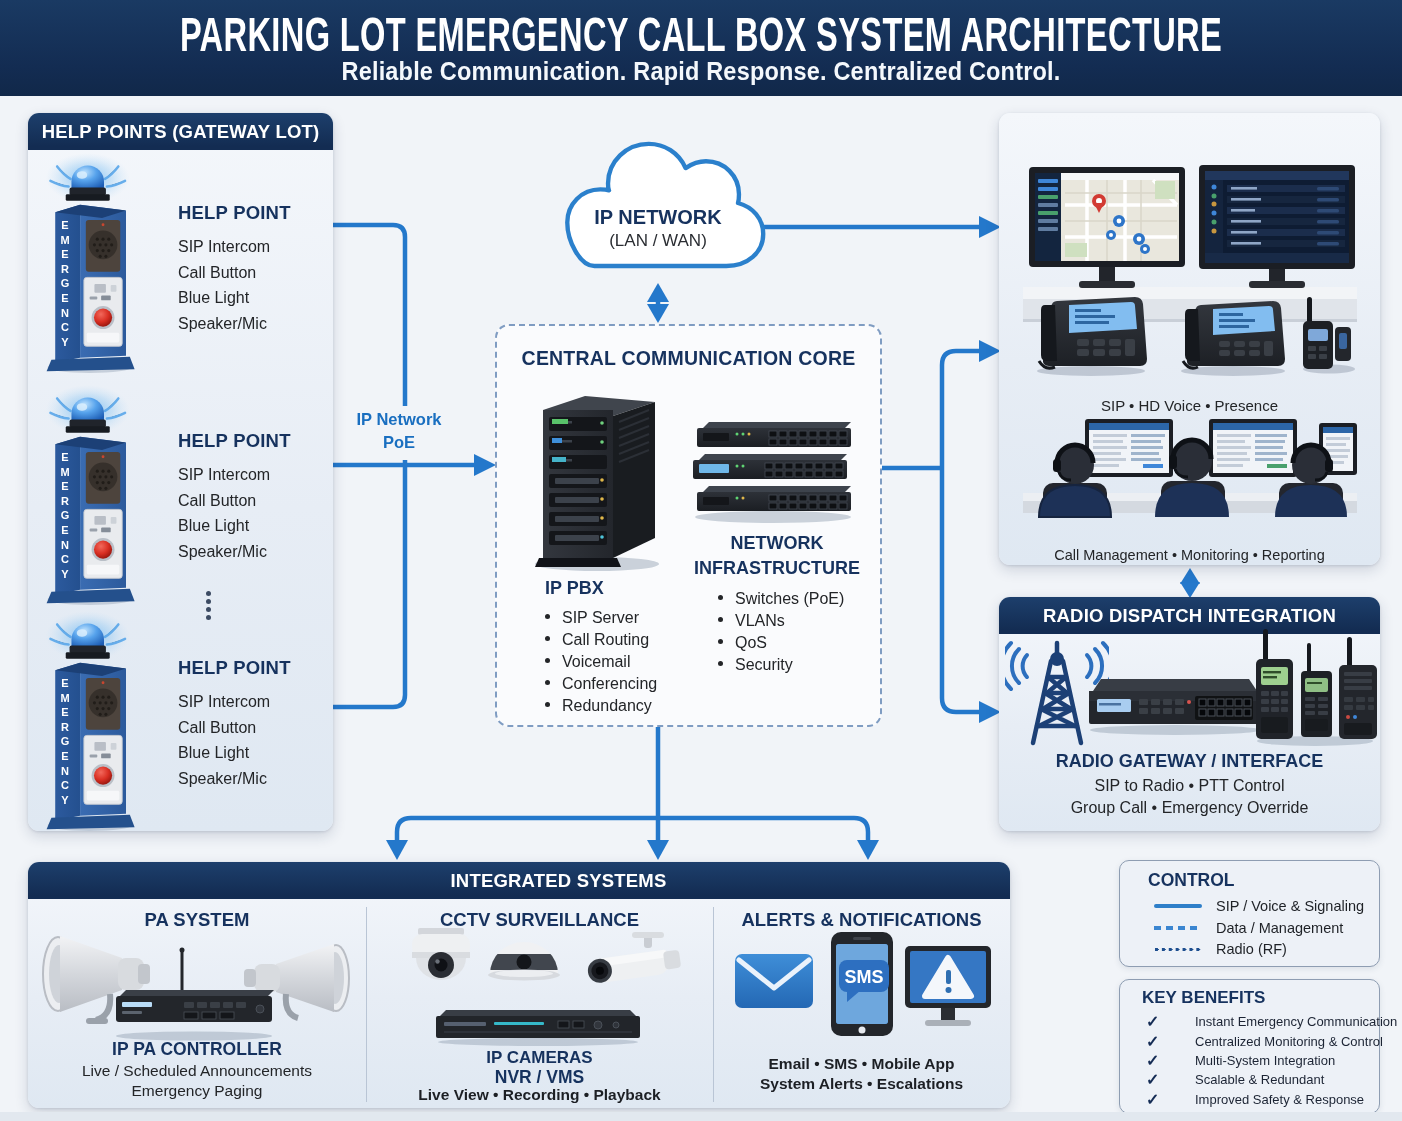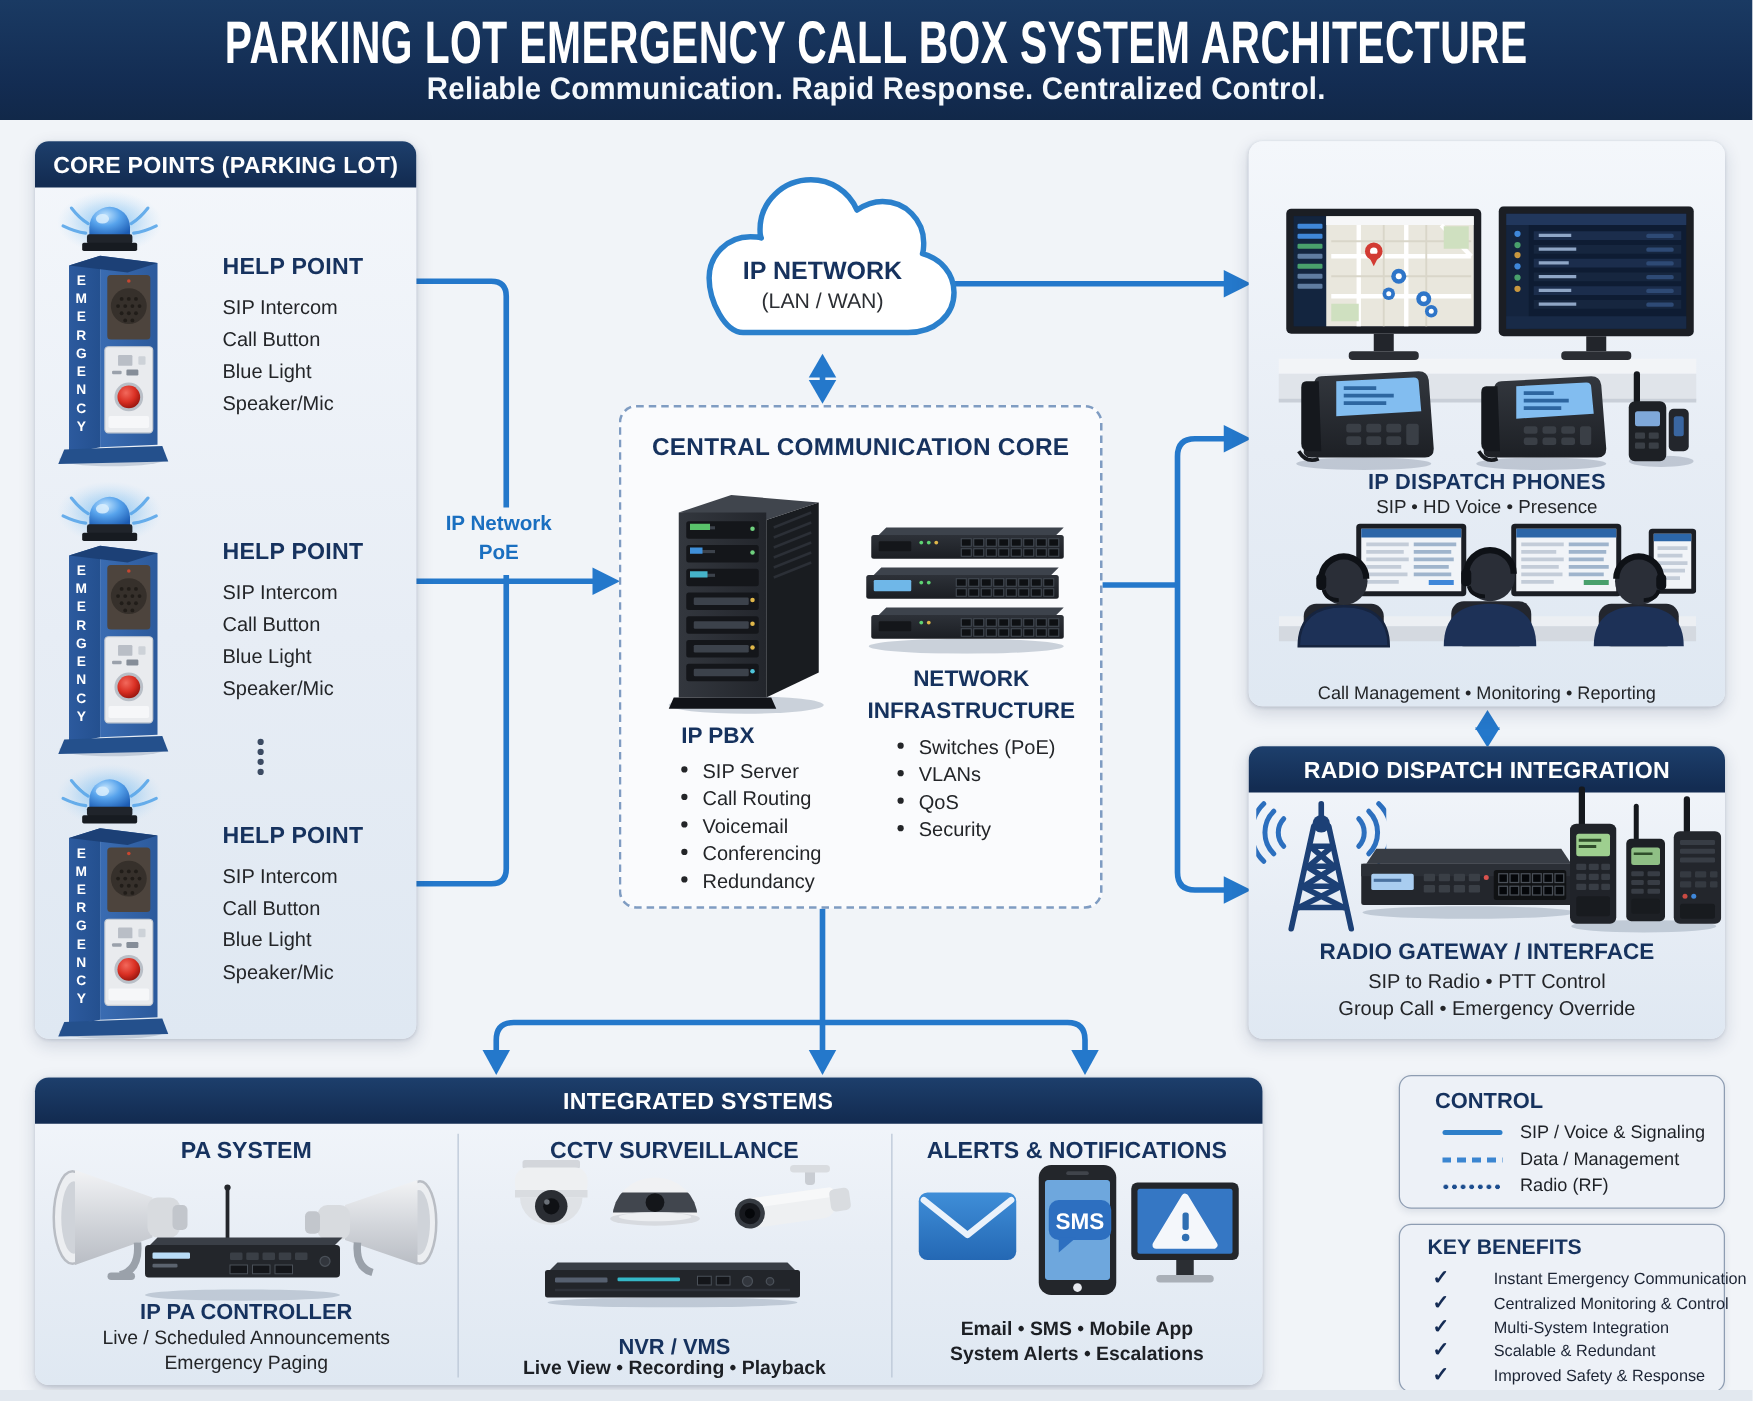--- a/index.html
+++ b/index.html
@@ -139,21 +139,21 @@
 
 <div class="abs cloud-wrap">
   <svg width="240" height="145" viewBox="0 0 240 145">
     <path d="M52 132 h136 c22 0 38 -14 38 -33 c0 -16 -11 -28 -26 -32 c1 -3 1 -6 1 -9 c0 -19 -15 -34 -34 -34 c-8 0 -15 3 -21 7 C139 15 124 6 108 6 C85 6 66 24 66 47 c0 2 0 5 1 7 c-3 -1 -6 -1 -9 -1 c-19 0 -34 15 -34 34 c0 19 13 45 28 45 z" fill="#ffffff" stroke="#2b80cc" stroke-width="4.5" stroke-linejoin="round" transform="translate(6,0) scale(0.97)"></path>
   </svg>
   <div class="abs cloud-title">IP NETWORK</div>
   <div class="abs cloud-sub">(LAN / WAN)</div>
 </div>
 
 <section class="abs panel help-panel">
-  <div class="panel-header">CORE POINTS (PARKING LOT)</div>
+  <div class="panel-header">HELP POINTS (GATEWAY LOT)</div>
 
   <div class="hp-illu" style="top:40px">
     <svg width="110" height="222" viewBox="0 0 115 232">
       <defs>
         <radialGradient id="beaconGlow" cx="50%" cy="50%" r="50%">
           <stop offset="0%" stop-color="#66b5f5" stop-opacity=".85"></stop>
           <stop offset="60%" stop-color="#8cc6f2" stop-opacity=".35"></stop>
           <stop offset="100%" stop-color="#b9dcf7" stop-opacity="0"></stop>
         </radialGradient>
         <radialGradient id="beaconDome" cx="40%" cy="30%" r="80%">
@@ -768,21 +768,20 @@
           <rect x="5" y="49" width="8" height="5" rx="1"></rect>
           <rect x="16" y="49" width="8" height="5" rx="1"></rect>
           <rect x="5" y="57" width="8" height="5" rx="1"></rect>
           <rect x="16" y="57" width="8" height="5" rx="1"></rect>
         </g>
       <rect x="32" y="30" width="16" height="34" rx="4" fill="#23262c"></rect>
       <rect x="36" y="36" width="8" height="16" rx="2" fill="#3a66a0"></rect>
     </g>
   </svg>
 
-  <div class="cc-h1" style="top:262px">IP DISPATCH PHONES</div>
   <div class="cc-h2" style="top:284px">SIP • HD Voice • Presence</div>
 
   <svg class="abs" style="left:24px;top:300px" width="334" height="108" viewBox="0 0 334 108">
 
     <g>
       <g transform="translate(62,6)">
         <rect x="0" y="0" width="88" height="58" rx="3" fill="#1b1e24"></rect>
         <rect x="4" y="4" width="80" height="50" fill="#f1f4f8"></rect>
         <rect x="4" y="4" width="80" height="7" fill="#2c66a8"></rect>
         <g fill="#c3ccd8">
@@ -1108,20 +1107,21 @@
         <rect x="58" y="10" width="50" height="3" rx="1" fill="#35b8c8"></rect>
         <g fill="#14161a" stroke="#4a5058" stroke-width=".8">
             <rect x="122" y="9" width="11" height="7"></rect>
             <rect x="137" y="9" width="11" height="7"></rect>
           </g>
         <circle cx="162" cy="13" r="4" fill="#32363d" stroke="#4a5058"></circle>
         <circle cx="180" cy="13" r="3" fill="#2f333a" stroke="#4a5058"></circle>
         <rect x="8" y="19" width="188" height="2" fill="#2e323a"></rect>
       </g>
     </svg>
+    <div class="int-bold" style="top:186px;font-size:17px">IP CAMERAS</div>
     <div class="int-bold" style="top:205px">NVR / VMS</div>
     <div class="int-line" style="top:224px;font-weight:700;color:#1c1f24">Live View • Recording • Playback</div>
   </div>
 
   <div class="int-col" style="left:685px;width:297px">
     <div class="int-col-title" style="top:47px">ALERTS &amp; NOTIFICATIONS</div>
     <svg class="abs" style="left:20px;top:70px" width="260" height="110" viewBox="0 0 260 110">
       <defs>
         <linearGradient id="envG" x1="0" y1="0" x2="0" y2="1">
           <stop offset="0%" stop-color="#3f8ed8"></stop>

